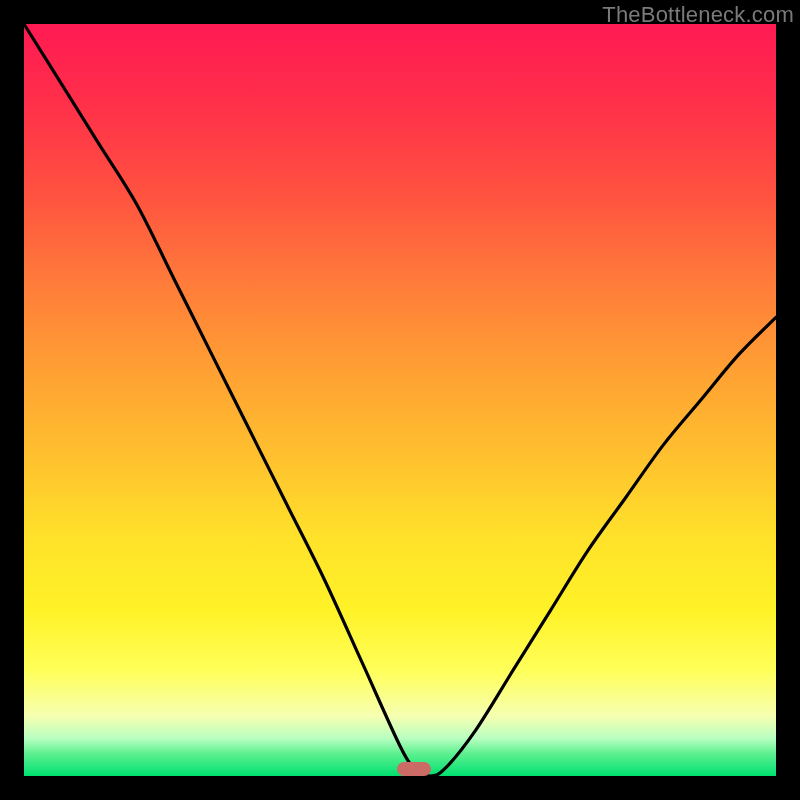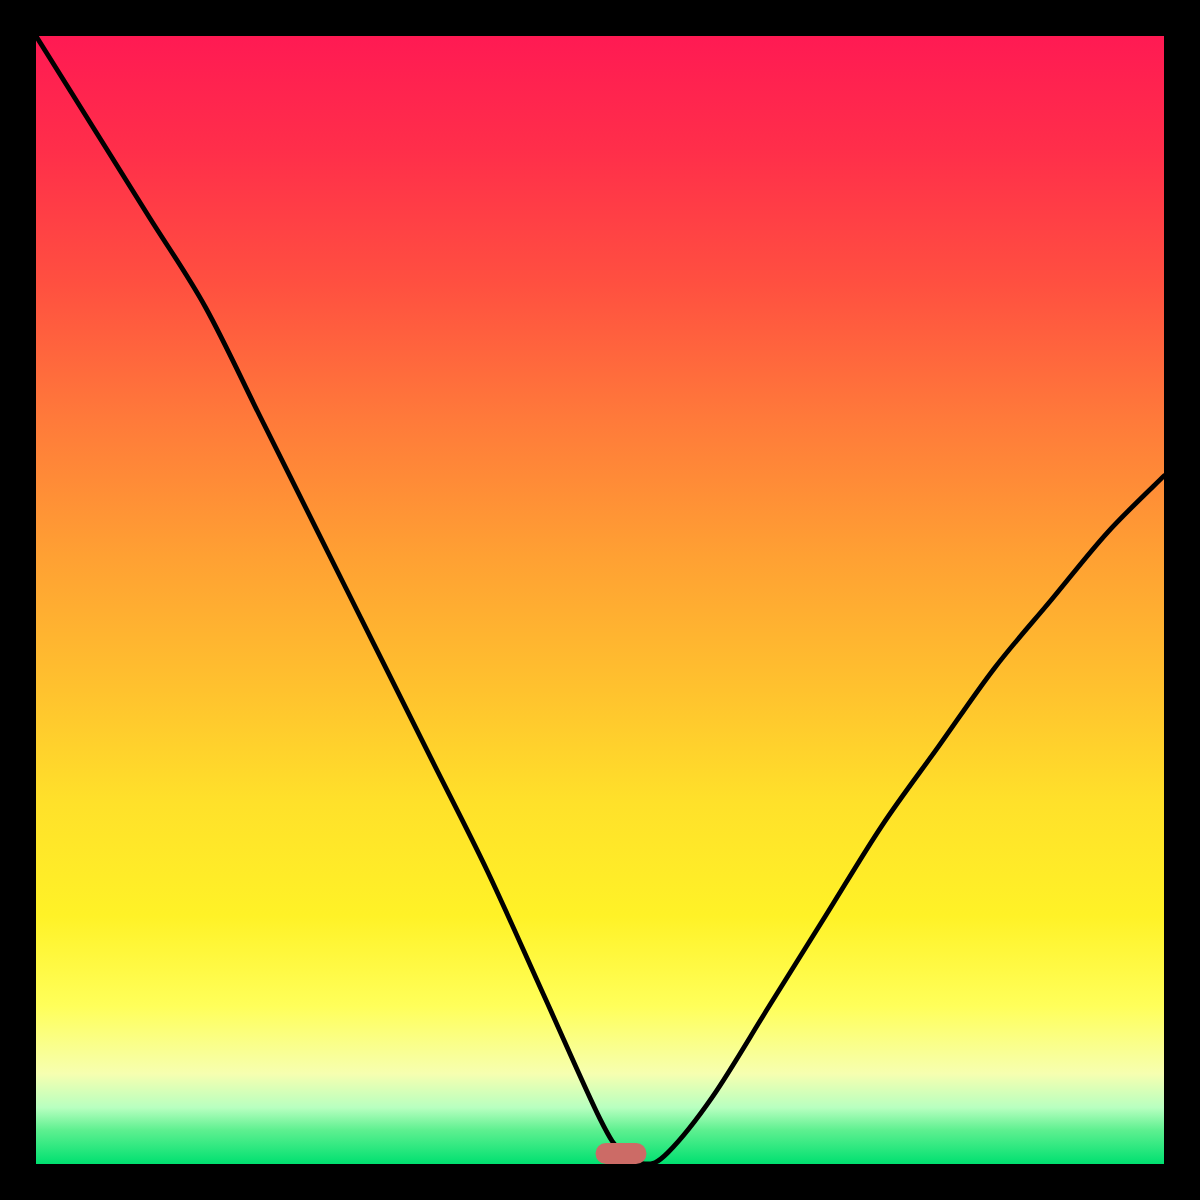--- a/index.html
+++ b/index.html
@@ -70,13 +70,14 @@
 
 <div class="frame">
   <div class="plot-area"></div>
 
   <svg class="curve" viewBox="0 0 752 752" preserveAspectRatio="none">
     <path id="curve-path" fill="none" stroke="#000" stroke-width="3.2" stroke-linecap="round" d="M 0,0 C 6.266666666666667,10.026666666666662 25.06666666666667,40.10666666666663 37.6,60.15999999999997 C 50.13333333333333,80.21333333333331 62.66666666666667,100.26666666666671 75.2,120.32000000000005 C 87.73333333333333,140.3733333333334 100.26666666666667,157.92000000000004 112.8,180.48000000000002 C 125.33333333333333,203.04 137.86666666666667,230.6133333333333 150.4,255.67999999999995 C 162.93333333333334,280.7466666666666 175.46666666666667,305.8133333333333 188,330.87999999999994 C 200.53333333333333,355.9466666666666 213.06666666666666,381.0133333333333 225.6,406.08 C 238.13333333333333,431.14666666666665 250.66666666666666,456.21333333333337 263.2,481.28000000000003 C 275.73333333333335,506.3466666666667 288.26666666666665,530.16 300.8,556.48 C 313.33333333333337,582.8000000000001 325.8666666666667,611.6266666666668 338.40000000000003,639.2 C 350.9333333333334,666.7733333333333 367.2266666666667,704.3733333333333 376,721.92 C 384.7733333333333,739.4666666666666 386.0266666666667,739.4666666666667 391.04,744.48 C 396.05333333333334,749.4933333333333 401.0666666666667,752 406.08000000000004,752 C 411.09333333333336,752 413.6000000000001,752 421.12000000000006,744.48 C 428.64000000000004,736.96 439.92,723.1733333333333 451.2,706.88 C 462.47999999999996,690.5866666666667 476.26666666666665,666.7733333333333 488.8,646.72 C 501.33333333333337,626.6666666666667 513.8666666666667,606.6133333333332 526.4,586.56 C 538.9333333333333,566.5066666666667 551.4666666666667,545.1999999999999 564,526.4 C 576.5333333333333,507.59999999999997 589.0666666666667,491.3066666666667 601.6,473.76 C 614.1333333333333,456.2133333333333 626.6666666666666,437.41333333333336 639.1999999999999,421.12 C 651.7333333333332,404.82666666666665 664.2666666666668,391.04 676.8000000000001,376 C 689.3333333333334,360.96 701.8666666666667,344.66666666666663 714.4,330.87999999999994 C 726.9333333333333,317.09333333333325 745.7333333333333,299.5466666666667 752,293.28000000000003"></path>
   </svg>
 
   <div class="marker" id="marker" style="left: 397px; bottom: 24px;"></div>
 
+  <div class="watermark">TheBottleneck.com</div>
 </div>
 
 </body></html>

